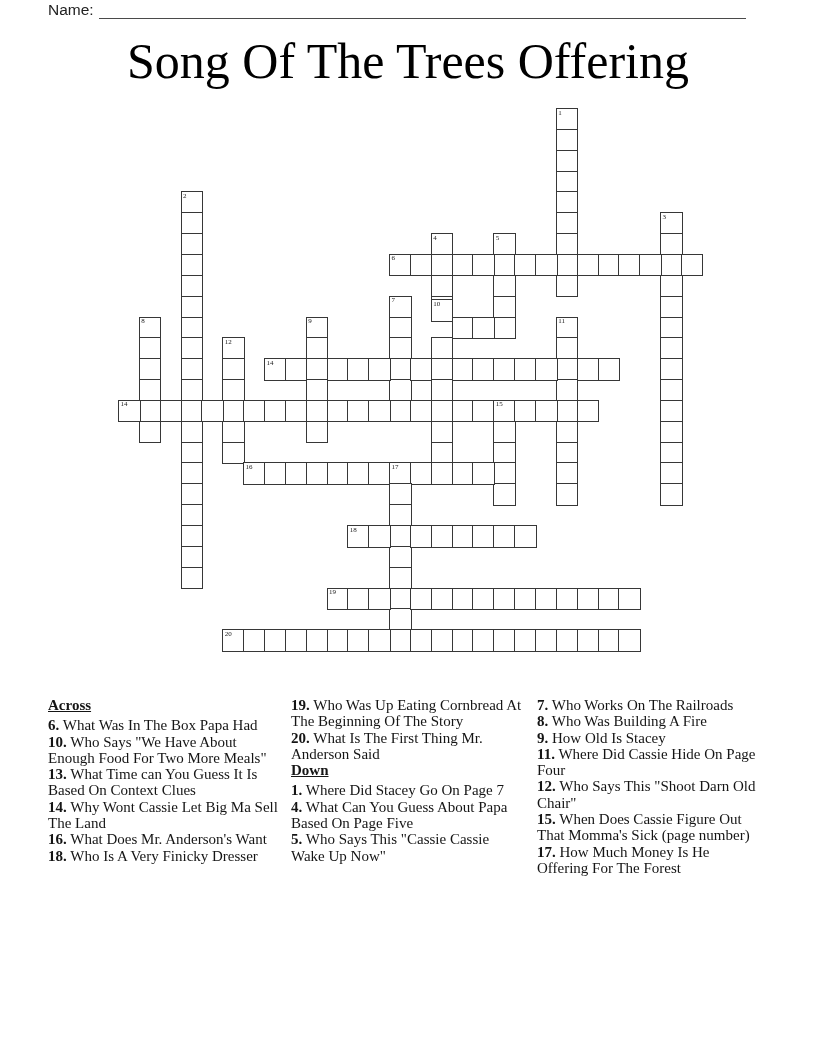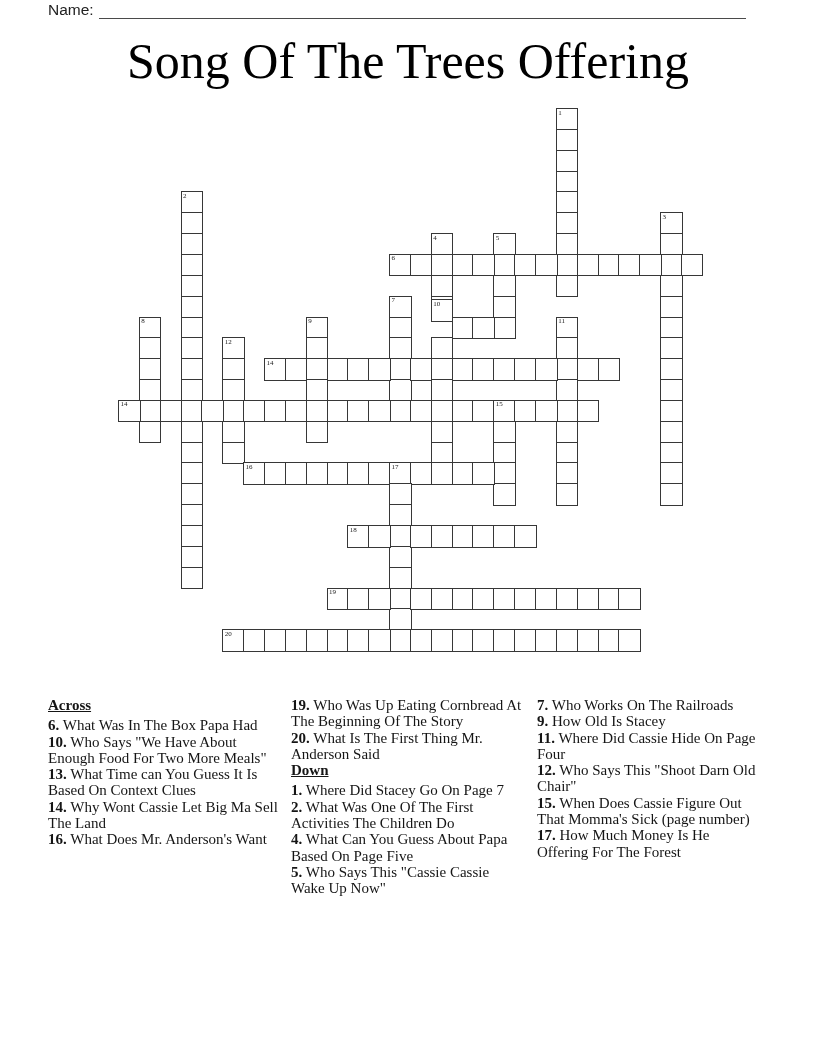--- a/index.html
+++ b/index.html
@@ -280,31 +280,32 @@
   </div>
 
 <div class="clues">
   <div class="clue-col" id="clue-col-1" style="left:0;width:236px">
       <p class="clue-header">Across</p>
       <p class="clue"><b>6.</b> What Was In The Box Papa Had</p>
       <p class="clue"><b>10.</b> Who Says "We Have About Enough Food For Two More Meals"</p>
       <p class="clue"><b>13.</b> What Time can You Guess It Is Based On Context Clues</p>
       <p class="clue"><b>14.</b> Why Wont Cassie Let Big Ma Sell The Land</p>
       <p class="clue"><b>16.</b> What Does Mr. Anderson's Want</p>
+      <p class="clue"><b>18.</b> Who Is A Very Finicky Dresser</p>
     </div>
   <div class="clue-col" id="clue-col-2" style="left:243px;width:232px">
       <p class="clue"><b>19.</b> Who Was Up Eating Cornbread At The Beginning Of The Story</p>
       <p class="clue"><b>20.</b> What Is The First Thing Mr. Anderson Said</p>
       <p class="clue-header">Down</p>
       <p class="clue"><b>1.</b> Where Did Stacey Go On Page 7</p>
-      <p class="clue"><b>2.</b> What Was One Of The First Activities The Children Do</p>
       <p class="clue"><b>4.</b> What Can You Guess About Papa Based On Page Five</p>
       <p class="clue"><b>5.</b> Who Says This "Cassie Cassie Wake Up Now"</p>
     </div>
   <div class="clue-col" id="clue-col-3" style="left:489px;width:225px">
       <p class="clue"><b>7.</b> Who Works On The Railroads</p>
+      <p class="clue"><b>8.</b> Who Was Building A Fire</p>
       <p class="clue"><b>9.</b> How Old Is Stacey</p>
       <p class="clue"><b>11.</b> Where Did Cassie Hide On Page Four</p>
       <p class="clue"><b>12.</b> Who Says This "Shoot Darn Old Chair"</p>
       <p class="clue"><b>15.</b> When Does Cassie Figure Out That Momma's Sick (page number)</p>
       <p class="clue"><b>17.</b> How Much Money Is He Offering For The Forest</p>
     </div>
 </div>
 
 </body></html>

